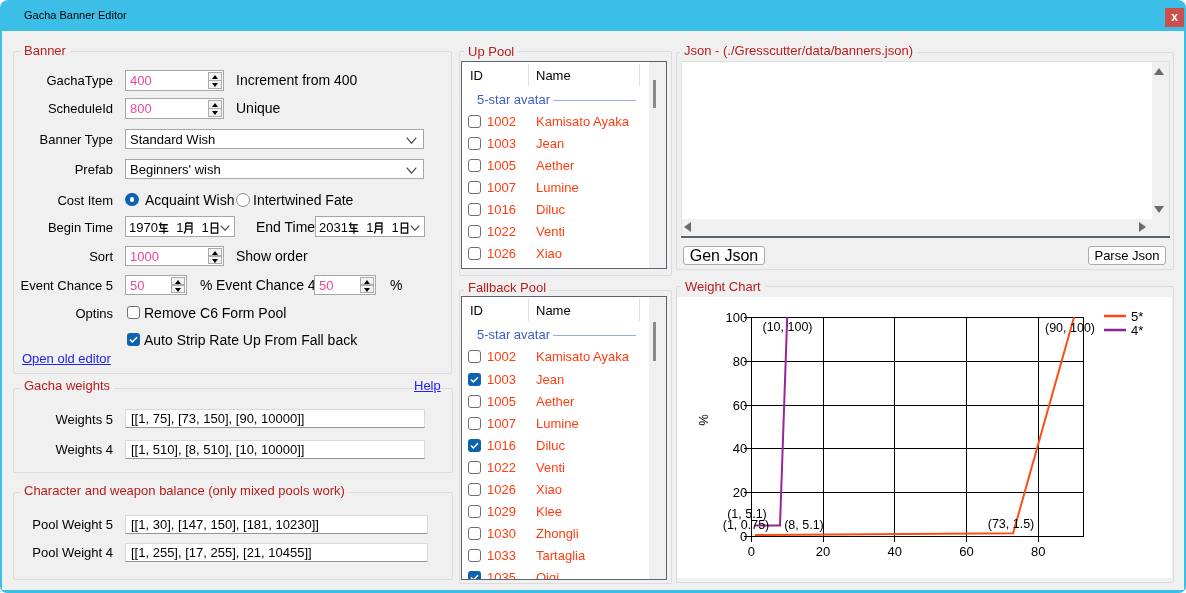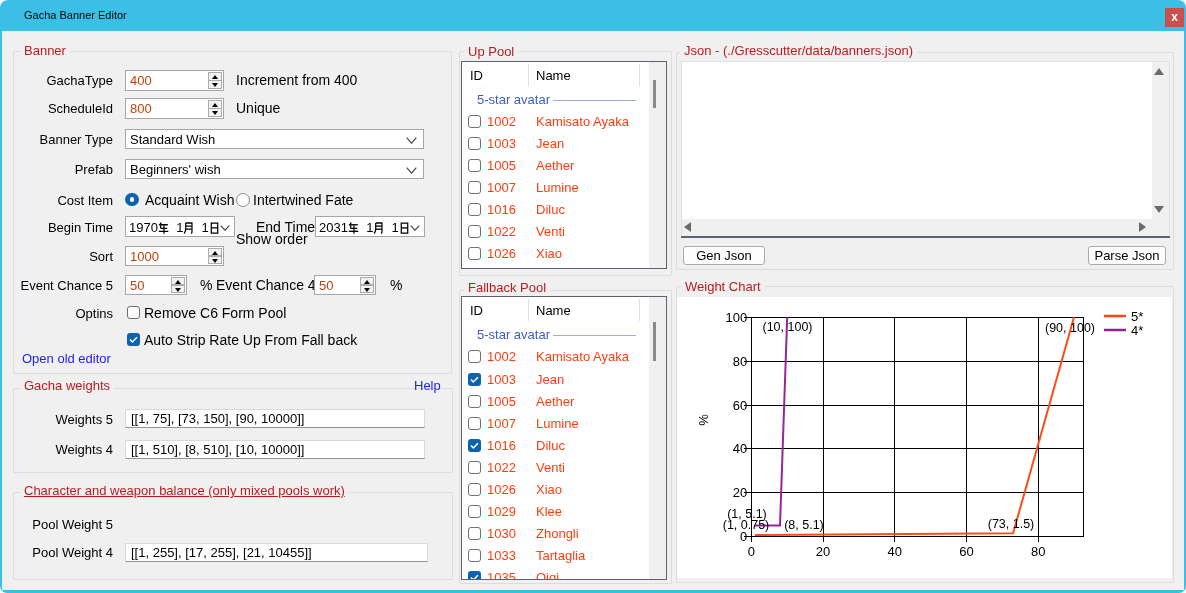--- a/index.html
+++ b/index.html
@@ -3,32 +3,32 @@
 *{margin:0;padding:0;box-sizing:border-box}
 html,body{width:1186px;height:593px;background:#fff;font-family:"Liberation Sans",sans-serif;overflow:hidden}
 #win{position:absolute;left:0;top:0;width:1186px;height:593px;background:#3bbfe7;border-radius:8px 8px 7px 7px;overflow:hidden}
 #title{position:absolute;left:24px;top:9px;font-size:11px;color:#000}
 #close{position:absolute;left:1165px;top:8px;width:19px;height:19px;background:#c9504d;color:#fff;font-size:12px;font-weight:bold;text-align:center;line-height:19px}
 #content{position:absolute;left:2px;top:31px;width:1182px;height:559px;background:#f0f0f0}
 .grp{position:absolute;border:1px solid #dcdcdc;border-radius:2px}
 .glab{position:absolute;background:#f0f0f0;font-size:13px;color:#b91c1c;padding:0 4px;white-space:nowrap;line-height:15px}
 .lab{position:absolute;font-size:13px;color:#000;white-space:nowrap;text-align:right;line-height:15px}
 .txt{position:absolute;font-size:14px;color:#000;white-space:nowrap;line-height:15px}
-.spin{position:absolute;background:#fff;border:1px solid #a6a6a6;font-size:13px;color:#c2410c}
+.spin{position:absolute;background:#fff;border:1px solid #a6a6a6;font-size:13px;color:#ec4899}
 .spin .v{position:absolute;left:4px;top:2px}
 .ud{position:absolute;right:1px;top:1px;width:14px;height:17px}
 .ud .b{position:absolute;left:0;width:14px;height:9px;background:#f2f2f2;border:1px solid #acacac}
 .ud .up{top:0}.ud .dn{top:8.5px}
 .tu{position:absolute;left:3px;top:2px;width:0;height:0;border-left:3.5px solid transparent;border-right:3.5px solid transparent;border-bottom:4px solid #000}
 .td{position:absolute;left:3px;top:2px;width:0;height:0;border-left:3.5px solid transparent;border-right:3.5px solid transparent;border-top:4px solid #000}
 .combo{position:absolute;background:#fff;border:1px solid #a6a6a6;font-size:13px;color:#000}
 .combo .v{position:absolute;left:4px;top:2px;white-space:nowrap}
 .cb{position:absolute;width:13px;height:13px;background:#fff;border:1px solid #707070;border-radius:3px}
 .cbc{position:absolute;width:13px;height:13px;background:#0e63ae;border-radius:3px}
-.link{position:absolute;font-size:13px;color:#2222ee;white-space:nowrap;line-height:15px}
+.link{position:absolute;font-size:13px;color:#2222ee;text-decoration:underline;white-space:nowrap;line-height:15px}
 .inp{position:absolute;background:#fff;border:1px solid #d9d9d9;border-bottom:1px solid #949494;font-size:13px}
 .inp .v{position:absolute;left:5px;top:1px;white-space:nowrap}
 .lbox{position:absolute;background:#fff;border:1px solid #5a646e;overflow:hidden;font-size:13px}
 .el{position:absolute;white-space:nowrap;line-height:15px}
 .or{color:#ff3d10}
 .bl{color:#3b5ec6}
 .vline{position:absolute;width:1px;background:#e0e0e0}
 .hline{position:absolute;height:1px}
 .radio{position:absolute;width:14px;height:14px;border-radius:50%}
 </style></head><body>
@@ -146,21 +146,21 @@
       <div class="v">1000</div>
       <div class="ud" style="height:16px;top:1px">
         <div class="b up" style="height:8.0px">
           <div class="tu"></div>
         </div>
         <div class="b dn" style="top:7.5px;height:8.0px">
           <div class="td"></div>
         </div>
       </div>
     </div>
-<div class="txt" style="left:236px;top:232px;">Show order</div>
+<div class="txt" style="left:236px;top:249px;">Show order</div>
 <div class="lab" style="left:10px;top:278px;width:103px;">Event Chance 5</div>
 <div class="spin" style="left:125px;top:275px;width:62px;height:20px;">
       <div class="v">50</div>
       <div class="ud" style="height:16px;top:1px">
         <div class="b up" style="height:8.0px">
           <div class="tu"></div>
         </div>
         <div class="b dn" style="top:7.5px;height:8.0px">
           <div class="td"></div>
         </div>
@@ -195,22 +195,25 @@
 <div class="link" style="left:414px;top:377.5px;">Help</div>
 <div class="lab" style="left:10px;top:411.5px;width:103px;">Weights 5</div>
 <div class="inp" style="left:125px;top:409px;width:300px;height:19px;">
       <div class="v">[[1, 75], [73, 150], [90, 10000]]</div>
     </div>
 <div class="lab" style="left:10px;top:442px;width:103px;">Weights 4</div>
 <div class="inp" style="left:125px;top:440px;width:300px;height:19px;">
       <div class="v">[[1, 510], [8, 510], [10, 10000]]</div>
     </div>
 <div class="grp" style="left:13px;top:492px;width:440px;height:88px;"></div>
-<div class="glab" style="left:20px;top:483px;text-decoration:underline;">Character and weapon balance (only mixed pools work)</div>
+<div class="glab" style="left:20px;top:483px;">Character and weapon balance (only mixed pools work)</div>
 <div class="lab" style="left:10px;top:517px;width:103px;">Pool Weight 5</div>
+<div class="inp" style="left:125px;top:515px;width:303px;height:19px;">
+      <div class="v">[[1, 30], [147, 150], [181, 10230]]</div>
+    </div>
 <div class="lab" style="left:10px;top:545px;width:103px;">Pool Weight 4</div>
 <div class="inp" style="left:125px;top:543px;width:303px;height:19px;">
       <div class="v">[[1, 255], [17, 255], [21, 10455]]</div>
     </div>
 <div class="grp" style="left:459px;top:51px;width:213px;height:225px;"></div>
     <div class="glab" style="left:464px;top:44px;">Up Pool</div>
     <div class="lbox" style="left:461px;top:61px;width:206px;height:208px;">
       <div class="el" style="left:8px;top:6px;">ID</div>
       <div class="el" style="left:74px;top:6px;">Name</div>
       <div class="vline" style="left:66px;top:2px;width:1px;height:22px;"></div>
@@ -300,21 +303,21 @@
     </div>
 <div class="grp" style="left:676px;top:52px;width:498px;height:218px;"></div>
 <div class="glab" style="left:680px;top:43px;">Json - (./Gresscutter/data/banners.json)</div>
 <div class="el" style="left:681px;top:61px;width:489px;height:176px;border:1px solid #e0e0e0;background:#f0f0f0;"></div>
 <div class="el" style="left:682px;top:62px;width:470px;height:157px;background:#fff;"></div>
 <div class="el" style="left:1154px;top:68px;width:0px;height:0px;border-left:5.5px solid transparent;border-right:5.5px solid transparent;border-bottom:7px solid #6b6b6b;"></div>
 <div class="el" style="left:1154px;top:206px;width:0px;height:0px;border-left:5.5px solid transparent;border-right:5.5px solid transparent;border-top:7px solid #6b6b6b;"></div>
 <div class="el" style="left:684px;top:222px;width:0px;height:0px;border-top:5.5px solid transparent;border-bottom:5.5px solid transparent;border-right:7px solid #6b6b6b;"></div>
 <div class="el" style="left:1139px;top:222px;width:0px;height:0px;border-top:5.5px solid transparent;border-bottom:5.5px solid transparent;border-left:7px solid #6b6b6b;"></div>
 <div class="el" style="left:681px;top:236px;width:489px;height:1.5px;background:#5a646e;"></div>
-<div class="btn" style="left:683px;top:246px;width:82px;height:19px;line-height:17px;position:absolute;background:#fdfdfd;border:1px solid #ababab;border-radius:3px;font-size:13px;text-align:center;">Gen Json</div>
+<div class="btn" style="left:683px;top:246px;width:82px;height:19px;line-height:17px;position:absolute;background:#fdfdfd;border:1px solid #ababab;border-radius:3px;font-size:16px;text-align:center;">Gen Json</div>
 <div class="btn" style="left:1088px;top:246px;width:78px;height:19px;line-height:17px;position:absolute;background:#fdfdfd;border:1px solid #ababab;border-radius:3px;font-size:13px;text-align:center;">Parse Json</div>
 <div class="grp" style="left:676px;top:286px;width:498px;height:297px;"></div>
 <div class="glab" style="left:681px;top:279px;">Weight Chart</div>
 <svg width="495" height="281" viewBox="0 0 495 281" style="position:absolute;left:677px;top:297px;background:#fff">
       <g stroke="#000" stroke-width="1" shape-rendering="crispEdges">
         <line x1="74.3" y1="239.6" x2="406" y2="239.6"></line>
         <line x1="67.3" y1="239.6" x2="74.3" y2="239.6"></line>
         <line x1="74.3" y1="195.7" x2="406" y2="195.7"></line>
         <line x1="67.3" y1="195.7" x2="74.3" y2="195.7"></line>
         <line x1="74.3" y1="151.8" x2="406" y2="151.8"></line>

